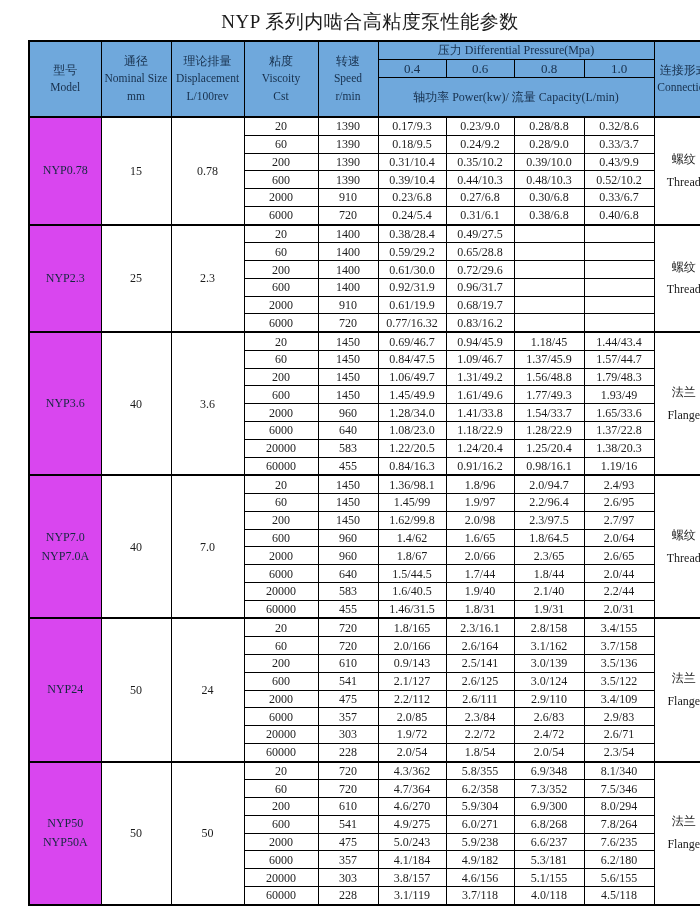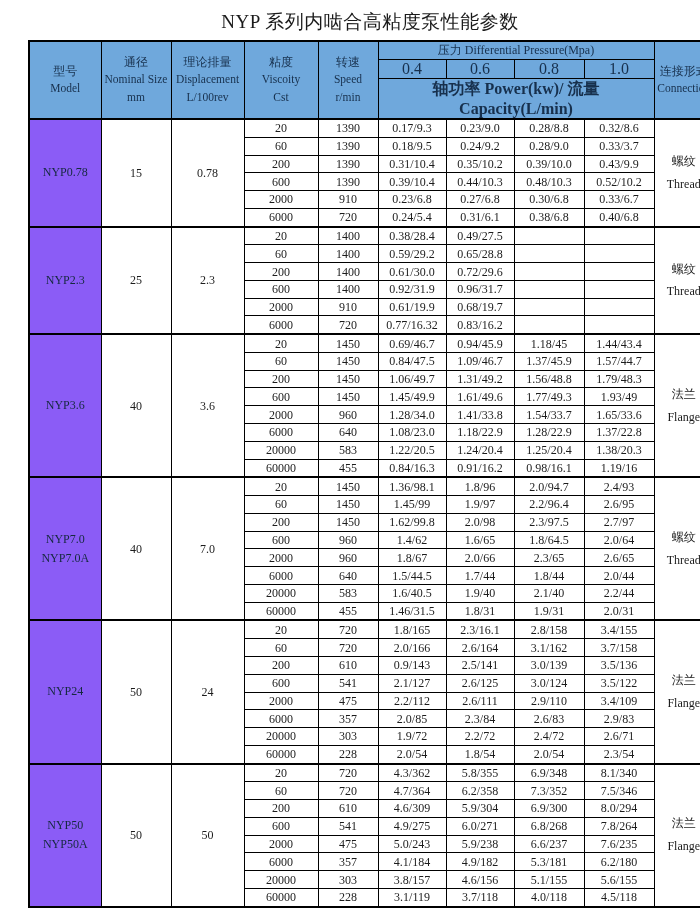--- a/index.html
+++ b/index.html
@@ -30,32 +30,32 @@
     overflow: hidden;
     color: #1c1c1c;
   }
   thead th {
     background: #6FA8DC;
     color: #17304d;
     font-weight: normal;
   }
   thead { border-bottom: 2px solid #000; }
   thead tr.h-top th { height: 17px; font-size: 12px; }
-  thead tr.h-mid th { height: 17px; font-size: 16px; }
-  thead tr.h-bot th { height: 38px; font-size: 16px; font-weight: bold; }
+  thead tr.h-mid th { height: 17px; font-size: 13px; }
+  thead tr.h-bot th { height: 38px; font-size: 12px; }
   th .hline { line-height: 1.55; font-size: 12px; }
   th .hline.en { font-size: 11.5px; }
   tbody td {
     height: 16.78px;
     font-size: 12px;
     line-height: 1.0;
     background: #ffffff;
   }
   td.model {
-    background: #8b5cf6;
+    background: #d946ef;
     color: #15293f;
     white-space: pre-line;
     line-height: 1.6;
     font-size: 12px;
   }
   td.conn {
     white-space: pre-line;
     line-height: 1.9;
     font-size: 12px;
   }
@@ -455,21 +455,21 @@
           <td>60</td>
           <td>720</td>
           <td>4.7/364</td>
           <td>6.2/358</td>
           <td>7.3/352</td>
           <td>7.5/346</td>
         </tr>
         <tr>
           <td>200</td>
           <td>610</td>
-          <td>4.6/309</td>
+          <td>4.6/270</td>
           <td>5.9/304</td>
           <td>6.9/300</td>
           <td>8.0/294</td>
         </tr>
         <tr>
           <td>600</td>
           <td>541</td>
           <td>4.9/275</td>
           <td>6.0/271</td>
           <td>6.8/268</td>

